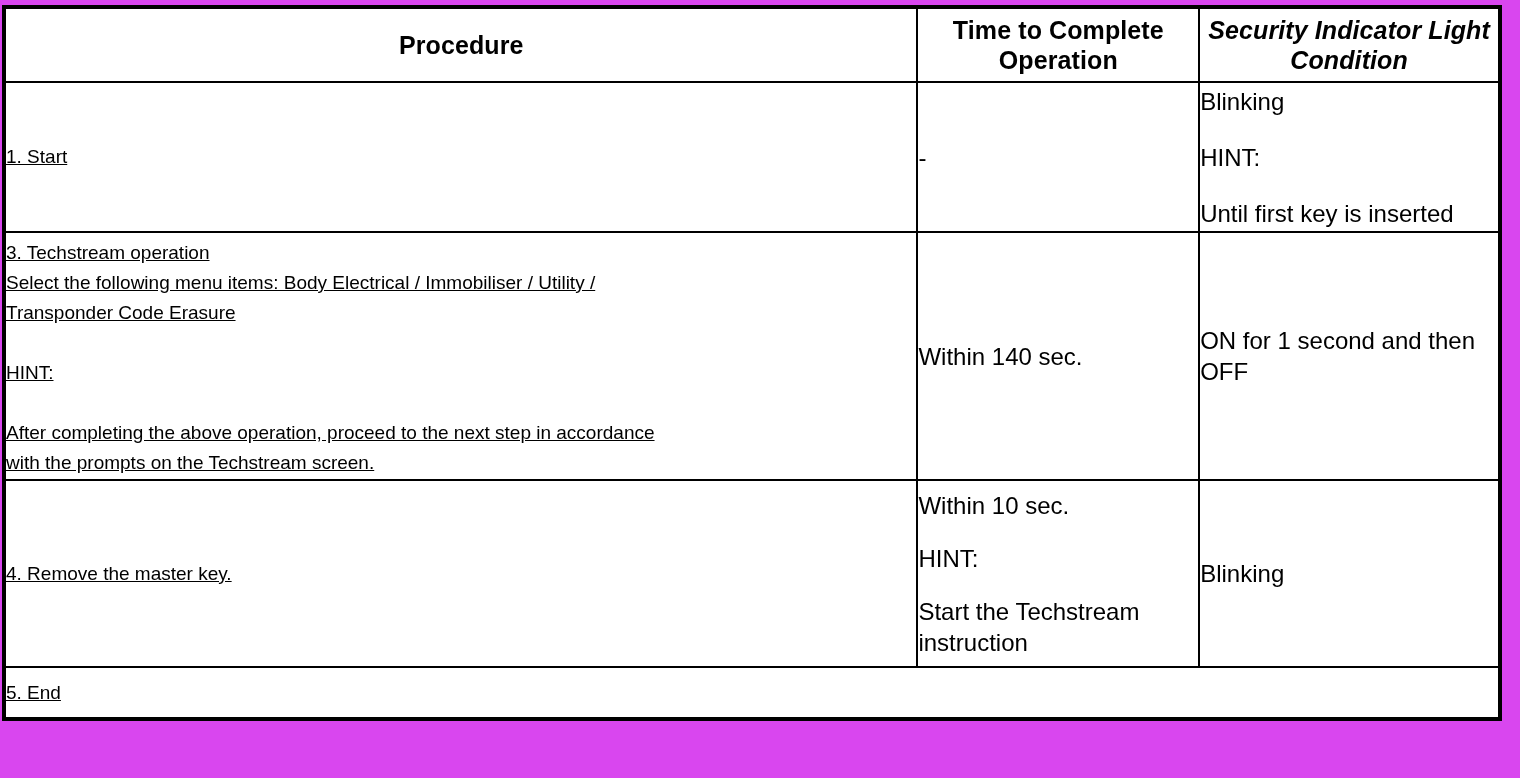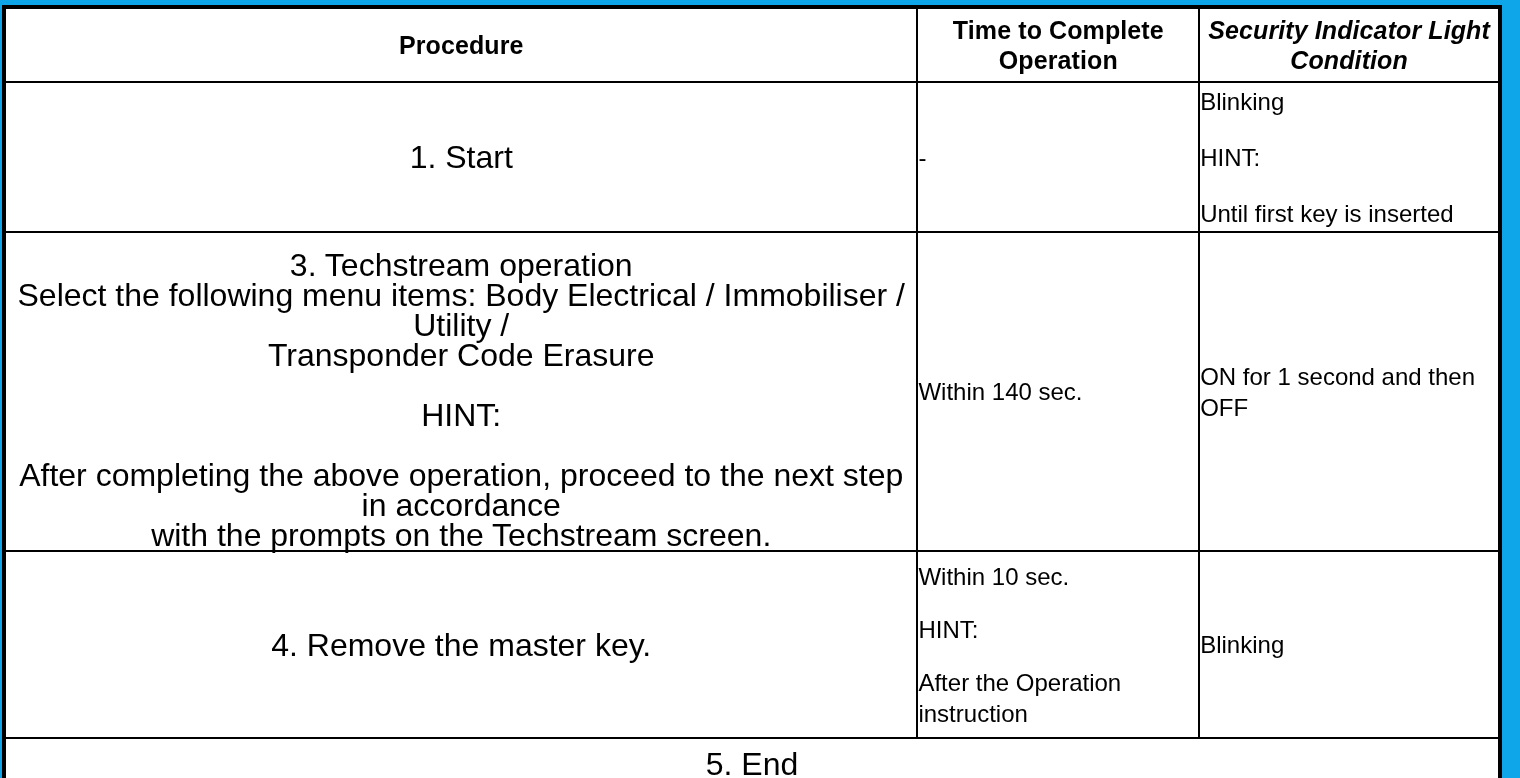--- a/index.html
+++ b/index.html
@@ -12,21 +12,21 @@
     height: 778px;
     font-family: "Liberation Sans", sans-serif;
     color: #000000;
     overflow: hidden;
   }
 
   #sheet {
     position: relative;
     width: 1520px;
     height: 778px;
-    background: #0ea5e9;
+    background: #d946ef;
   }
 
   table.proc-table {
     position: absolute;
     left: 2px;
     top: 5px;
     width: 1500px;
     border-collapse: collapse;
     table-layout: fixed;
     background: #ffffff;
@@ -54,43 +54,44 @@
     line-height: 30px;
     text-align: center;
     letter-spacing: 0.1px;
   }
   tr.head-row th.h-proc  { height: 72px; }
   tr.head-row th.h-time  { height: 72px; }
   tr.head-row th.h-light { height: 72px; font-style: italic; }
 
   
   td.cell-proc {
-    text-align: center;
+    text-align: left;
     padding: 0 10px 0 13px;
-    font-size: 32px;
+    font-size: 19px;
     line-height: 30px;
+    text-decoration: underline;
   }
   td.cell-center {
     text-align: left;
     padding: 0 6px;
     font-size: 24px;
     line-height: 31px;
   }
 
   
   tr.r1 td { height: 148px; }
   tr.r2 td { height: 73px; }
   tr.r3 td { height: 241px; }
   tr.r4 td { height: 185px; border-radius: 7px; }
   tr.r5 td { height: 49px; }
 
   tr.r1 td.cell-proc,
   tr.r2 td.cell-proc,
   tr.r4 td.cell-proc { vertical-align: middle; }
-  tr.r3 td.cell-proc { vertical-align: top; padding-top: 17px; }
+  tr.r3 td.cell-proc { vertical-align: top; padding-top: 5px; }
   tr.r5 td.cell-proc { vertical-align: middle; padding-top: 0; }
 
   .line { display: block; white-space: pre-wrap; }
   .blank-line { display: block; height: 30px; }
   .stack-line { display: block; }
   .gap-sm { display: block; height: 22px; }
   .gap-md { display: block; height: 25px; }
 </style>
 </head>
 <body>
@@ -161,21 +162,21 @@
 
       <tr class="r4">
         <td class="cell-proc">
           <span class="line">4. Remove the master key.</span>
         </td>
         <td class="cell-center">
           <span class="stack-line">Within 10 sec.</span>
           <span class="gap-sm"></span>
           <span class="stack-line">HINT:</span>
           <span class="gap-sm"></span>
-          <span class="stack-line">After the Operation</span>
+          <span class="stack-line">Start the Techstream</span>
           <span class="stack-line">instruction</span>
         </td>
         <td class="cell-center">
           <span class="line">Blinking</span>
         </td>
       </tr>
 
       <tr class="r5">
         <td class="cell-proc" colspan="3">
           <span class="line">5. End</span>

